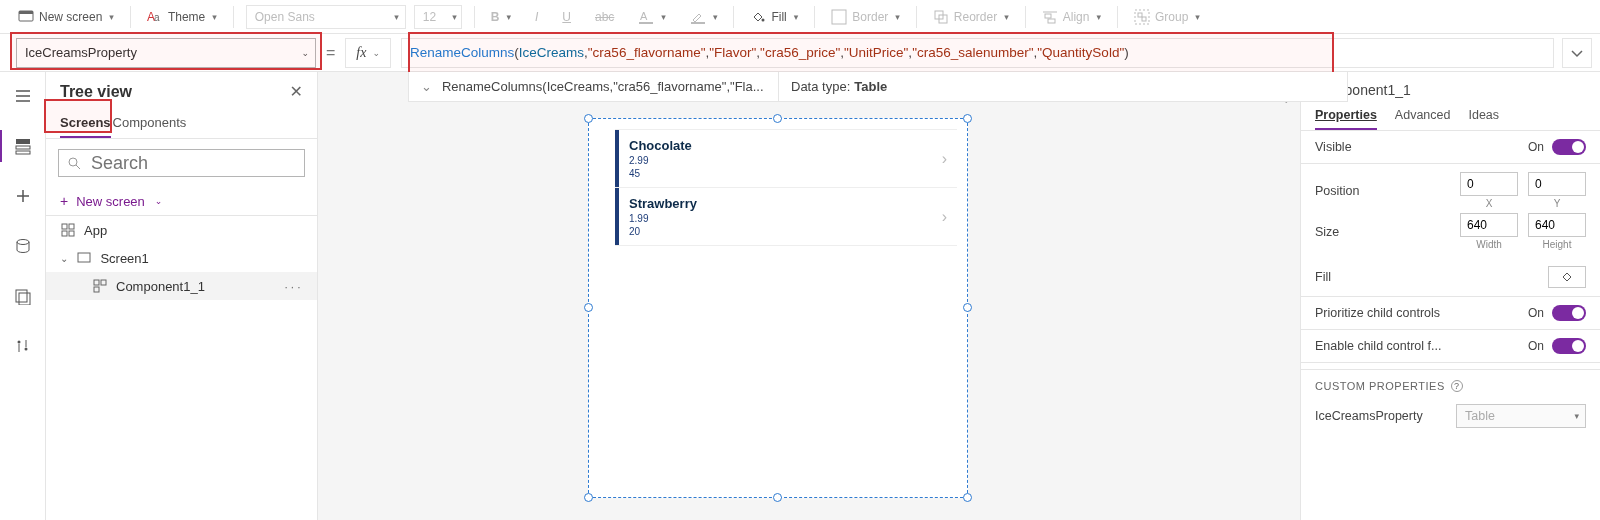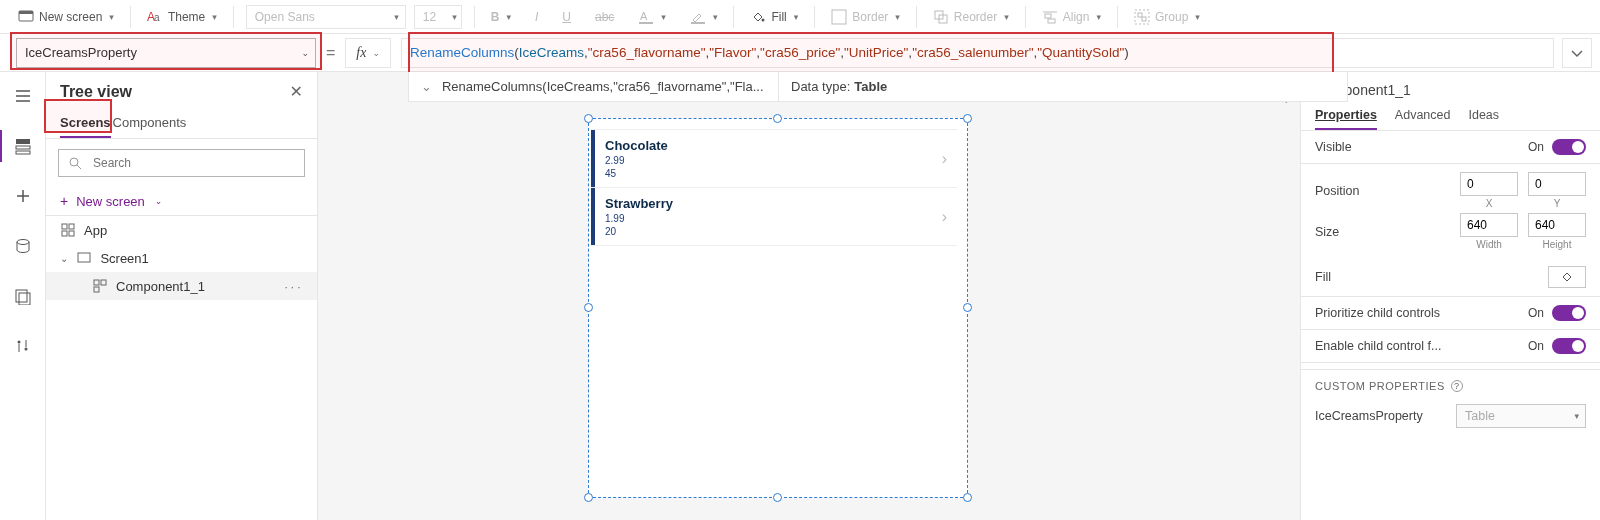--- a/index.html
+++ b/index.html
@@ -56,34 +56,34 @@
   .railBtn.active::before{content:"";position:absolute;left:-10px;top:-2px;bottom:-2px;width:3px;background:var(--accent);}
   
   .tree{width:272px;border-right:1px solid var(--border);display:flex;flex-direction:column;}
   .treeHead{display:flex;align-items:center;justify-content:space-between;padding:10px 14px 2px 14px;}
   .treeHead h3{margin:0;font-size:16px;font-weight:600;color:#333;}
   .closeX{font-size:16px;color:#666;}
   .tabs{display:flex;gap:2px;padding:6px 14px 0 14px;border-bottom:1px solid var(--border);}
   .tab{padding:6px 0;font-size:13px;color:#555;}
   .tab.active{color:#333;font-weight:600;border-bottom:2px solid var(--accent);}
   .searchBox{margin:10px 12px;display:flex;align-items:center;border:1px solid #b5b5b5;height:28px;padding:0 8px;gap:8px;color:#888;}
-  .searchBox input{border:none;outline:none;flex:1;font-size:12px;color:#888;background:transparent;}
+  .searchBox input{border:none;outline:none;flex:1;font-size:18px;color:#888;background:transparent;}
   .newScr{display:flex;align-items:center;gap:8px;padding:6px 14px;color:#7a1a8e;font-size:13px;}
   .treeItem{display:flex;align-items:center;gap:8px;padding:6px 14px;font-size:13px;color:#333;}
   .treeItem.indent1{padding-left:24px;}
   .treeItem.indent2{padding-left:46px;}
   .treeItem .ellips{margin-left:auto;color:#777;letter-spacing:2px;}
   .treeItem.sel{background:#f3f3f3;}
   
   .canvas{flex:1;position:relative;background:#f5f5f5;overflow:hidden;}
   .comp{position:absolute;left:270px;top:46px;width:380px;height:380px;border:1px dashed var(--selBlue);background:#fff;}
   .handle{width:9px;height:9px;background:#fff;border:1px solid var(--selBlue);border-radius:50%;position:absolute;}
   .h-tl{left:-5px;top:-5px;} .h-tr{right:-5px;top:-5px;} .h-bl{left:-5px;bottom:-5px;} .h-br{right:-5px;bottom:-5px;}
   .h-tm{left:calc(50% - 5px);top:-5px;} .h-bm{left:calc(50% - 5px);bottom:-5px;} .h-ml{left:-5px;top:calc(50% - 5px);} .h-mr{right:-5px;top:calc(50% - 5px);}
-  .gallery{position:absolute;left:2px;right:10px;top:10px;}
+  .gallery{position:absolute;left:26px;right:10px;top:10px;}
   .gRow{border-bottom:1px solid #eee;padding:8px 10px 8px 14px;position:relative;}
   .gRow:first-child{border-top:1px solid #eee;}
   .gRow::before{content:"";position:absolute;left:0;top:0;bottom:0;width:4px;background:#1d3c78;}
   .gTitle{font-weight:600;color:#0d2b4a;font-size:13px;}
   .gSub{font-size:10px;color:#1d3c78;margin-top:2px;}
   .gArrow{position:absolute;right:10px;top:20px;color:#bbb;font-size:16px;}
   .bcChevRight{position:absolute;right:4px;top:18px;width:18px;height:18px;display:flex;align-items:center;justify-content:center;color:#999;font-size:14px;}
   
   .props{width:300px;border-left:1px solid var(--border);display:flex;flex-direction:column;background:#fff;}
   .propsTitle{padding:10px 14px 4px 14px;font-size:14px;color:#444;}

